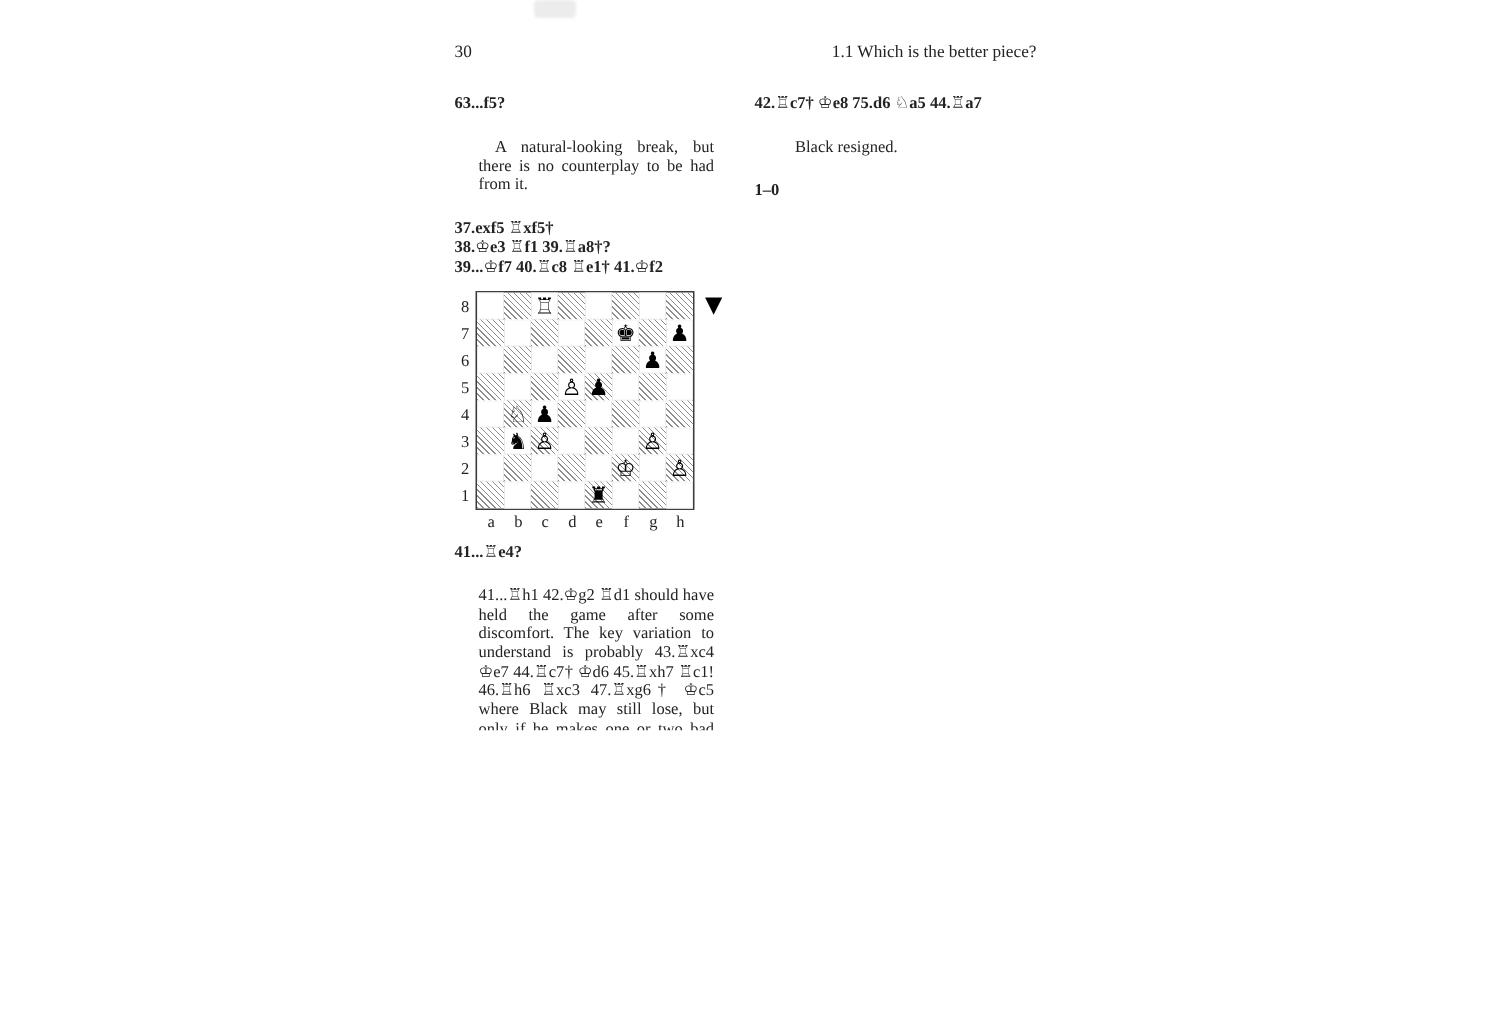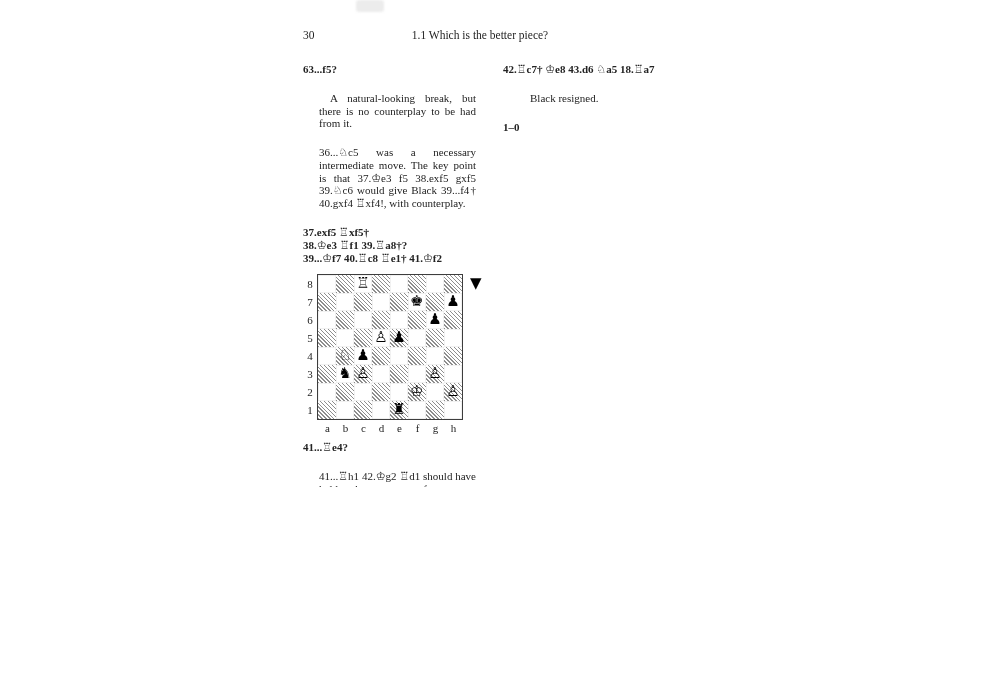--- a/index.html
+++ b/index.html
@@ -5,21 +5,21 @@
   html,body { margin:0; padding:0; background:#fff; }
   .page {
     position:relative; width:1000px; height:487px; background:#ffffff;
     font-family:"Liberation Serif","DejaVu Sans",serif; color:#232323; overflow:hidden;
   }
   .artifact { position:absolute; background:#ececec; border-radius:3px; filter:blur(1px); }
   .artifact.top { left:356px; top:0; width:28px; height:12px; }
   .artifact.bottom { left:272px; top:669px; width:50px; height:4px; background:#f1f1f1; }
 
   .pageno { position:absolute; left:303px; top:29px; font-size:11.5px; }
-  .running { position:absolute; left:286px; top:29px; width:388px; text-align:center; font-size:11.5px; }
+  .running { position:absolute; left:303px; top:29px; width:388px; text-align:right; font-size:11.5px; }
 
   .col { position:absolute; top:63px; width:189px; font-size:11px; line-height:12.7px; text-align:justify; }
   .col.left  { left:303px; }
   .col.right { left:503px; }
 
   h3.move { font-size:11px; line-height:13px; margin:0; font-weight:bold; text-align:left; }
   p.body  { margin:16px; }
   p.ind   { text-indent:11px; }
   .gap    { margin-top:13px; }
 
@@ -55,21 +55,20 @@
 <div class="page">
   <div class="artifact top"></div>
   <div class="artifact bottom"></div>
 
   <span class="pageno">30</span>
   <div class="running">1.1 Which is the better piece?</div>
 
   <div class="col left" id="col-left">
       <h3 class="move">63...f5?</h3>
       <p class="body ind">A natural-looking break, but there is no counterplay to be had from it.</p>
-      <p class="body gap">36...♘c5 was a necessary intermediate move. The key point is that 37.♔e3 f5 38.exf5 gxf5 39.♘c6 would give Black 39...f4† 40.gxf4 ♖xf4!, with counterplay.</p>
       <h3 class="move gap">37.exf5 ♖xf5†</h3>
       <h3 class="move gap">38.♔e3 ♖f1 39.♖a8†?</h3>
       <h3 class="move gap">39...♔f7 40.♖c8 ♖e1† 41.♔f2</h3>
       <div class="diagram">
         <div class="board-wrap">
           <div class="ranks">
             <span>8</span>
             <span>7</span>
             <span>6</span>
             <span>5</span>
@@ -182,17 +181,17 @@
           <span>e</span>
           <span>f</span>
           <span>g</span>
           <span>h</span>
         </div>
       </div>
       <h3 class="move">41...♖e4?</h3>
       <p class="body gap">41...♖h1 42.♔g2 ♖d1 should have held the game after some discomfort. The key variation to understand is probably 43.♖xc4 ♔e7 44.♖c7† ♔d6 45.♖xh7 ♖c1! 46.♖h6 ♖xc3 47.♖xg6† ♔c5 where Black may still lose, but only if he makes one or two bad mistakes.</p>
     </div>
   <div class="col right" id="col-right">
-      <h3 class="move">42.♖c7† ♔e8 43.d6 ♘a5 18.♖a7</h3>
+      <h3 class="move">42.♖c7† ♔e8 75.d6 ♘a5 44.♖a7</h3>
       <p class="body ind">Black resigned.</p>
       <h3 class="move">1–0</h3>
     </div>
 </div>
 
 </body></html>

